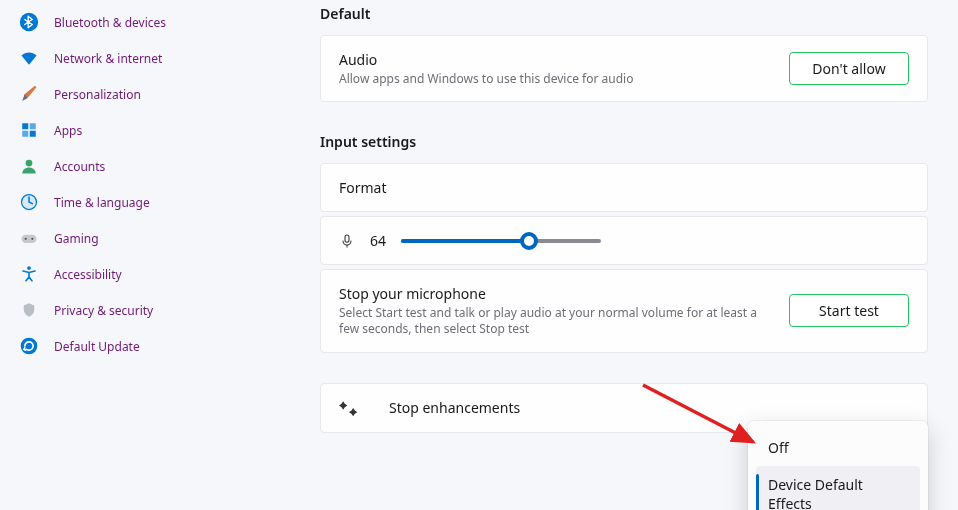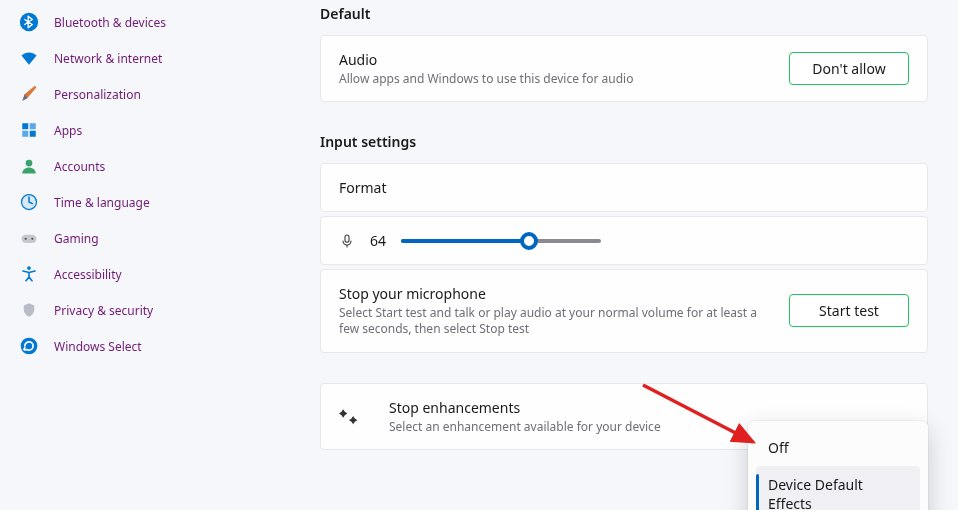--- a/index.html
+++ b/index.html
@@ -132,21 +132,21 @@
         <span class="label">Privacy &amp; security</span>
       </div>
       <div class="nav-item">
         <span class="icon">
           <svg viewBox="0 0 24 24" width="20" height="20">
               <circle cx="12" cy="12" r="10" fill="#0078d4"></circle>
               <path d="M7 12 a5 5 0 1 1 2 4" stroke="#fff" stroke-width="2" fill="none" stroke-linecap="round"></path>
               <path d="M8 17 l-2 -1 1 -2" stroke="#fff" stroke-width="2" fill="none" stroke-linecap="round"></path>
             </svg>
         </span>
-        <span class="label">Windows Select</span>
+        <span class="label">Default Update</span>
       </div>
     </div>
 
     <div class="main">
 
       <div class="section">
         <div class="section-head">Default</div>
         <div class="card">
           <div class="left">
             <div class="title">Audio</div>
@@ -192,21 +192,20 @@
 
       <div class="section" style="margin-bottom:0;">
         <div class="card">
           <span class="enh-ico">
             <svg viewBox="0 0 24 24" width="20" height="20">
                 <path d="M5 4 l2 3 3 2 -3 2 -2 3 -2 -3 -3 -2 3 -2 z M17 12 l2 3 3 2 -3 2 -2 3 -2 -3 -3 -2 3 -2 z" fill="#333"></path>
               </svg>
           </span>
           <div class="left">
             <div class="title">Stop enhancements</div>
-            <div class="desc">Select an enhancement available for your device</div>
           </div>
         </div>
       </div>
 
       <div class="dropdown">
         <div class="dd-item">Off</div>
         <div class="dd-item sel">Device Default Effects</div>
       </div>
 
       <svg class="arrow" width="130" height="80" style="top:380px; right:190px;">

